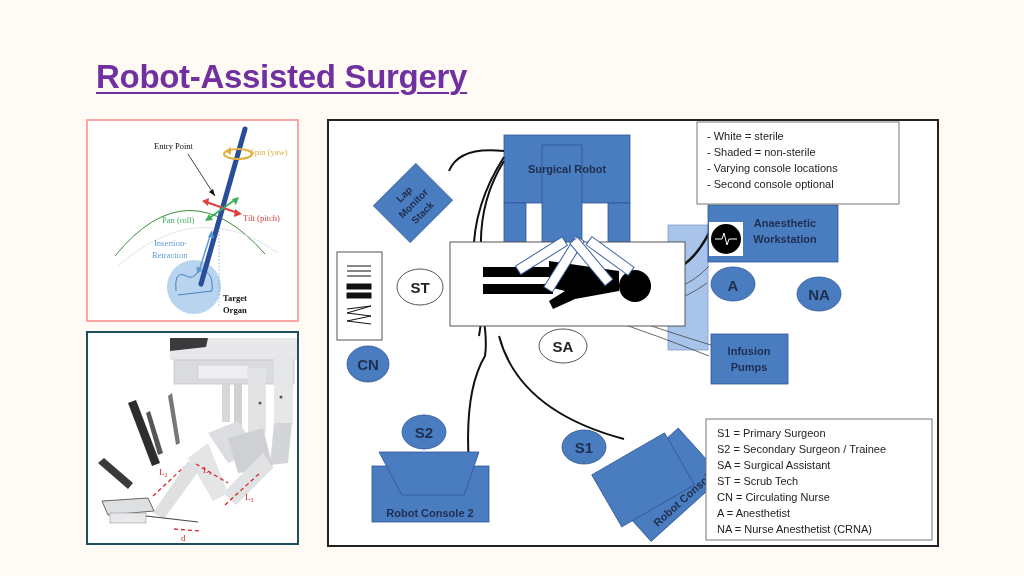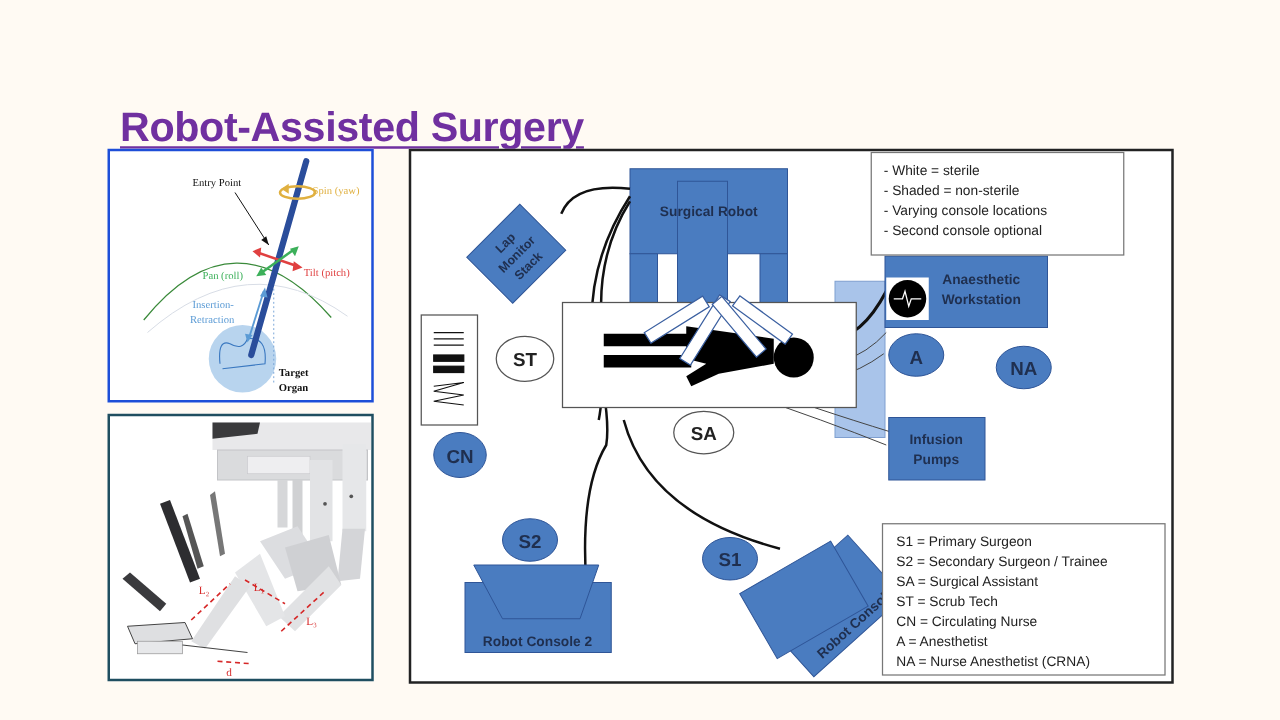--- a/index.html
+++ b/index.html
@@ -1,19 +1,19 @@
 <!DOCTYPE html>
 <html><head>
 <meta charset="utf-8">
 <style>
   html, body { margin:0; padding:0; }
   body { width:1024px; height:576px; background:#fffaf3; position:relative; overflow:hidden; font-family:"Liberation Sans", sans-serif; }
-  .title { position:absolute; left:96px; top:58px; font-family:"Liberation Sans", sans-serif; font-weight:bold; font-size:33px; color:#7030a0; text-decoration:underline; text-decoration-thickness:2px; text-underline-offset:4px; letter-spacing:-0.3px;margin-top:25px; }
+  .title { position:absolute; left:96px; top:58px; font-family:"Liberation Sans", sans-serif; font-weight:bold; font-size:33px; color:#7030a0; text-decoration:underline; text-decoration-thickness:2px; text-underline-offset:4px; letter-spacing:-0.3px; }
   .panel { position:absolute; background:#fff; box-sizing:border-box; }
-  .panel-a { left:86px; top:119px; width:213px; height:203px; border:2px solid #1d4ed8; }
+  .panel-a { left:86px; top:119px; width:213px; height:203px; border:2px solid #fca5a5; }
   .panel-b { left:86px; top:331px; width:213px; height:214px; border:2px solid #1f4e60; }
   .panel-c { left:327px; top:119px; width:612px; height:428px; border:2px solid #222; }
   svg text { font-family:"Liberation Sans", sans-serif; }
   .serif { font-family:"Liberation Serif", serif; }
 </style>
 </head>
 <body>
 
 <div class="title">Robot-Assisted Surgery</div>
 

